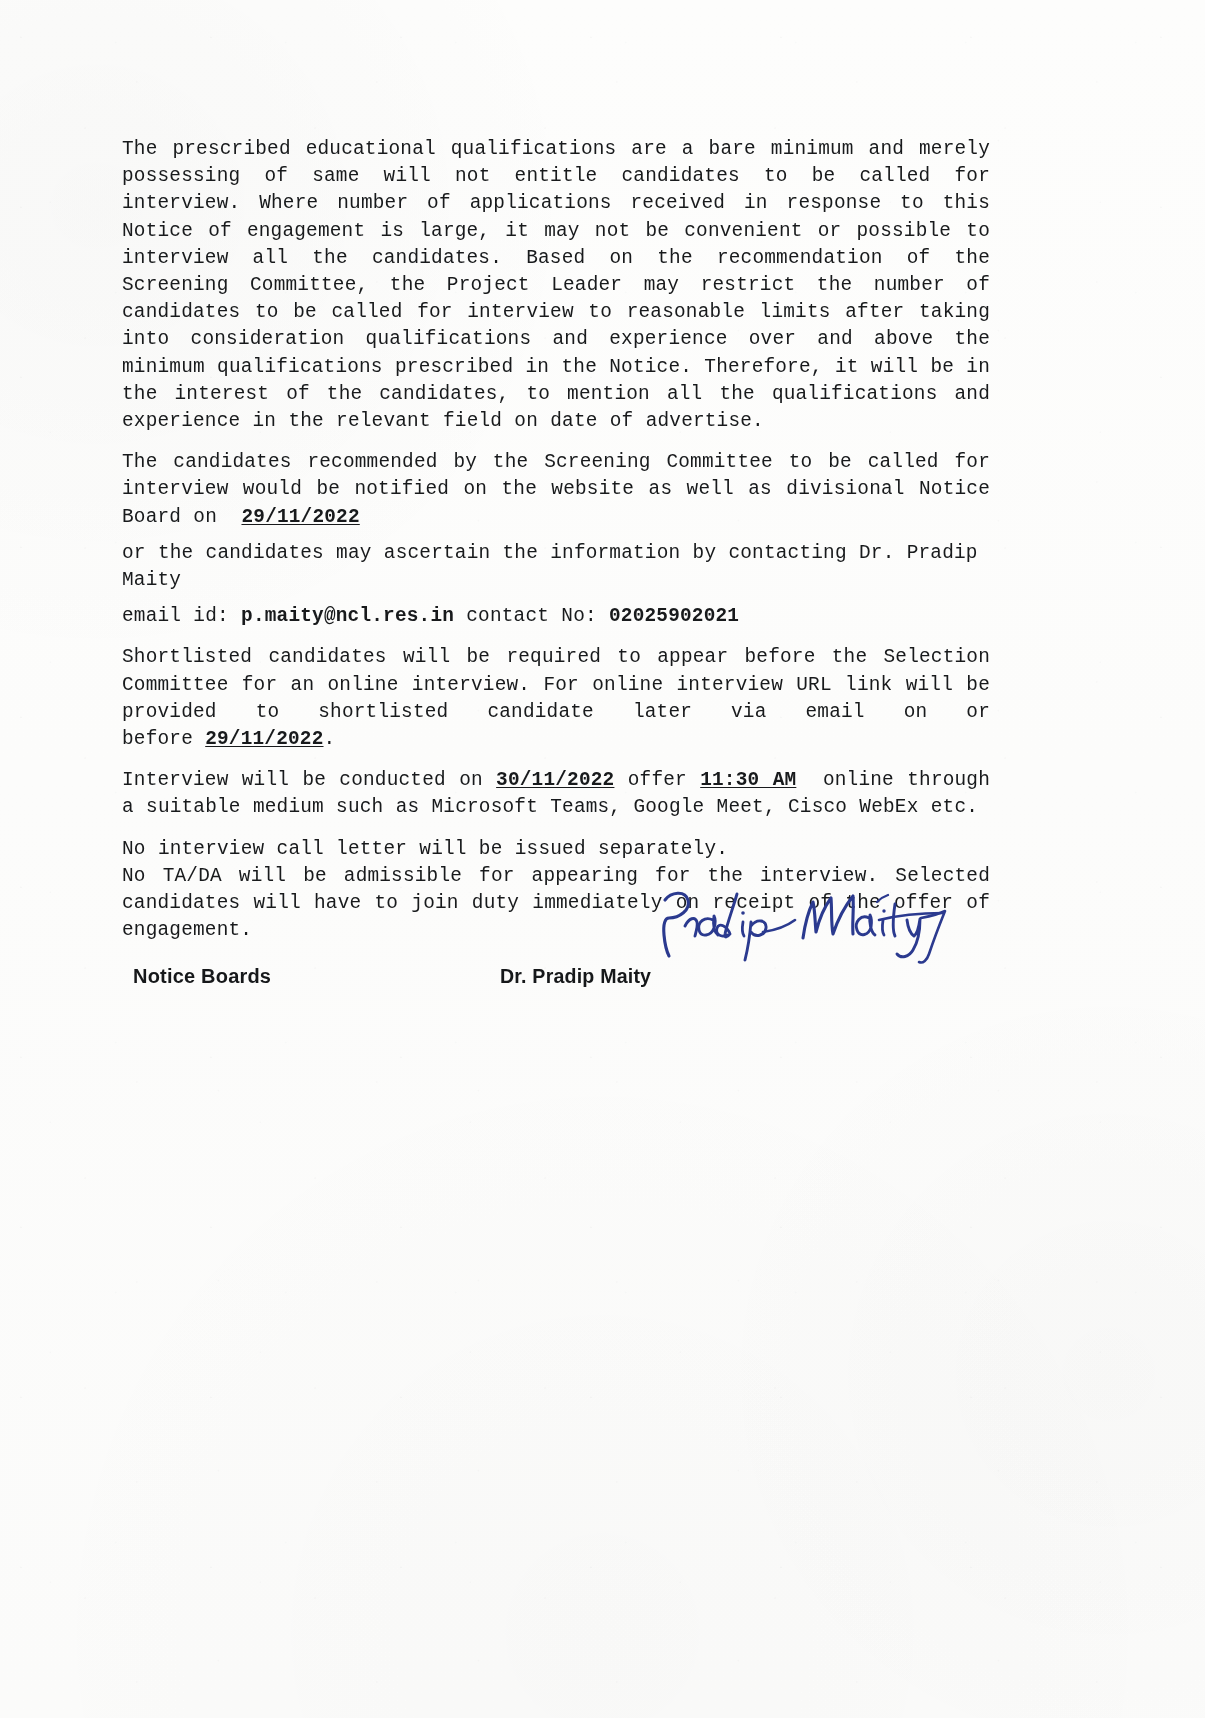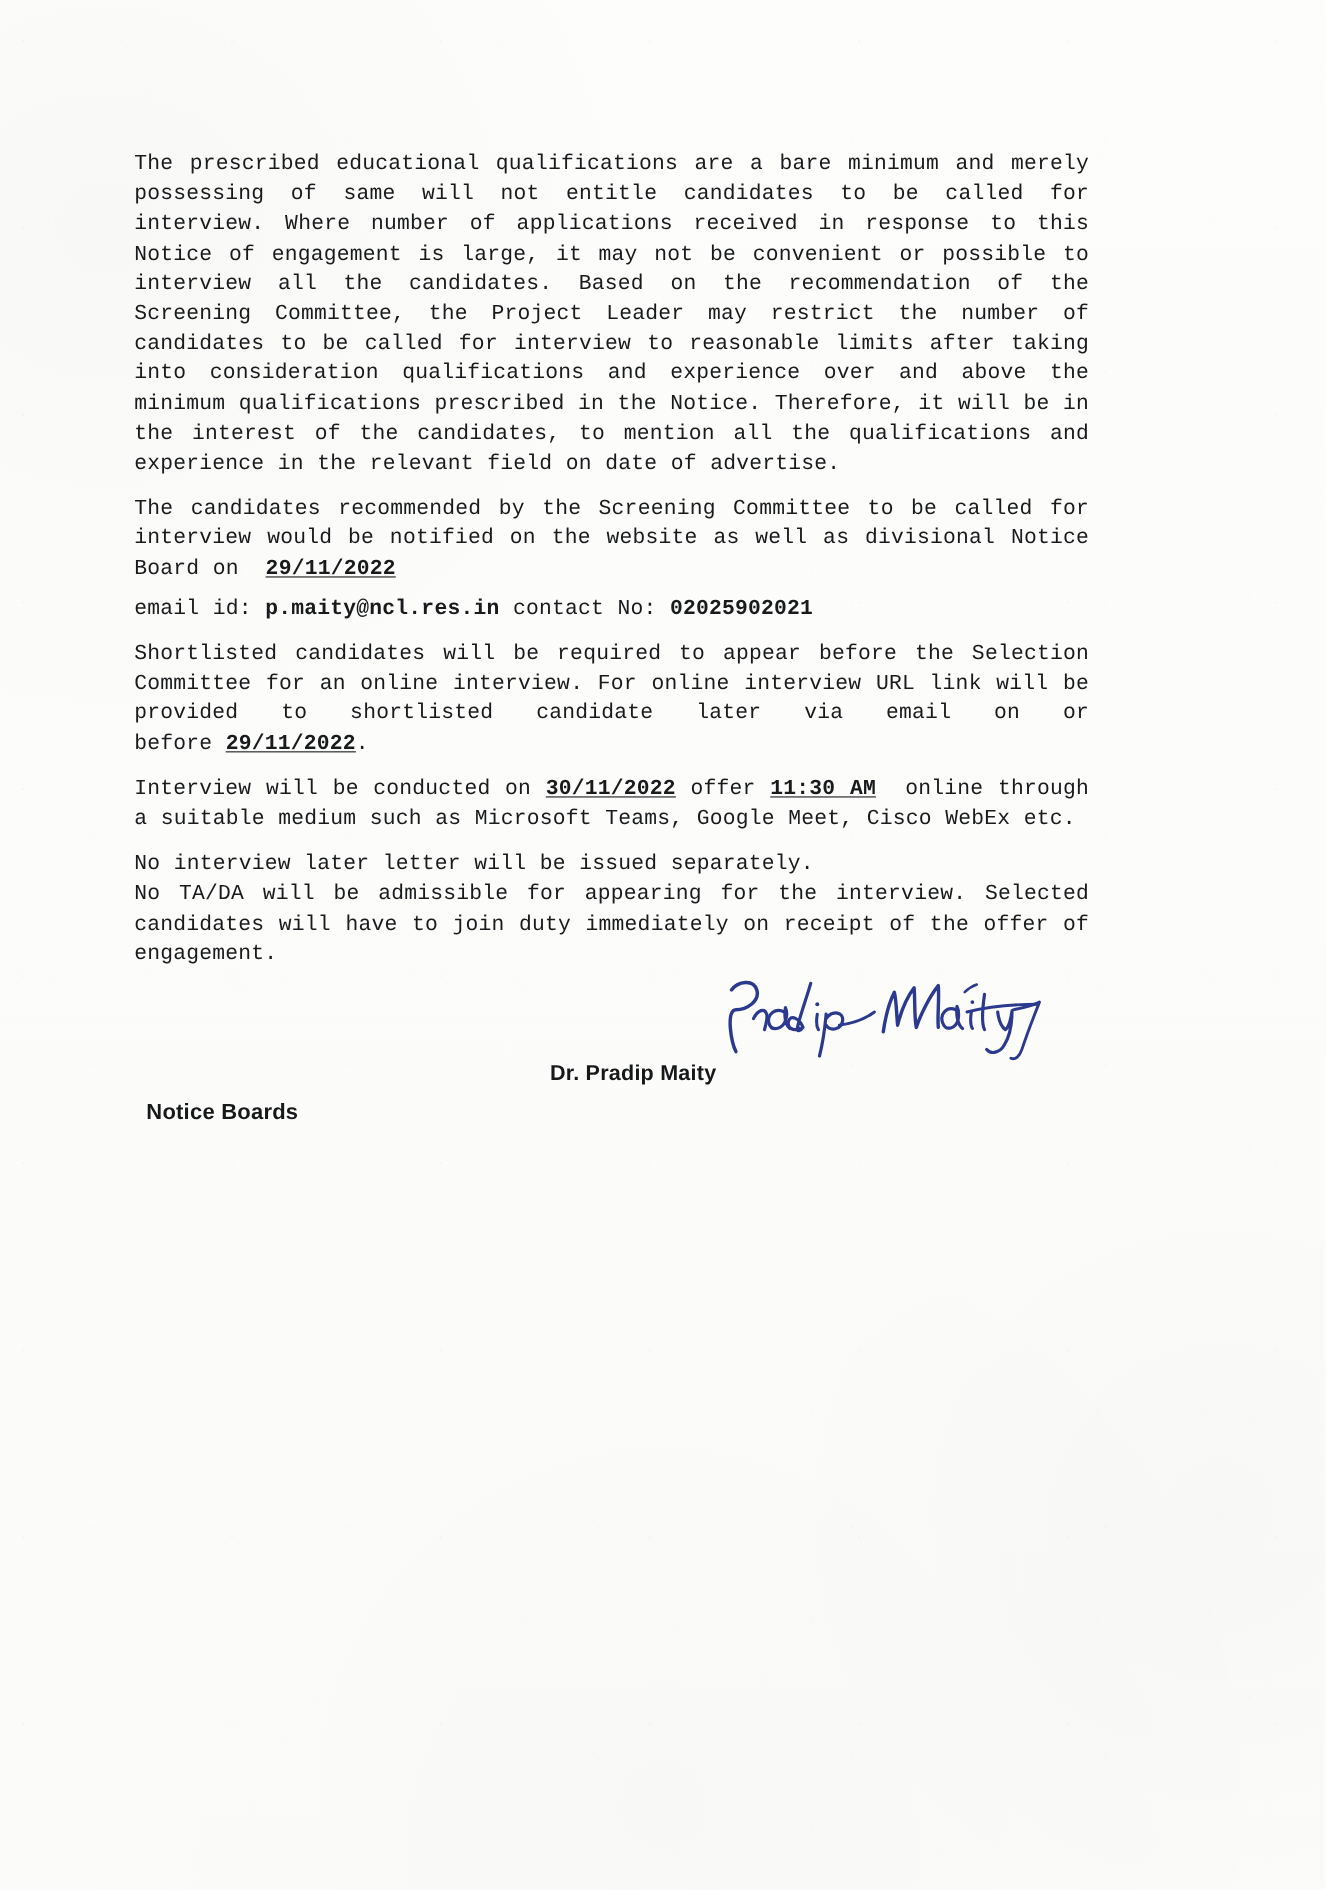--- a/index.html
+++ b/index.html
@@ -95,21 +95,21 @@
     font-weight: bold;
     font-size: 19.6px;
     line-height: 25px;
     color: #16181a;
     letter-spacing: 0.01em;
   }
 
   #notice-boards {
     position: absolute;
     left: 133px;
-    top: 1000px;
+    top: 965px;
     font-weight: bold;
     font-size: 20px;
     color: #16181a;
     letter-spacing: 0.01em;
   }
 
   
   #content, #sig-block, #notice-boards {
     text-rendering: optimizeLegibility;
   }
@@ -119,28 +119,29 @@
 
 <div id="page">
   <div id="speckle"></div>
 
   <div id="content">
 
     <p class="para para-gap">The prescribed educational qualifications are a bare minimum and merely possessing of same   will not entitle   candidates to be called   for  interview. Where number  of applications received in response to this Notice of engagement is large, it may not  be convenient or possible to interview all the candidates. Based on  the recommendation of the Screening   Committee,   the Project   Leader   may   restrict   the   number of candidates   to be   called   for   interview   to   reasonable   limits  after taking into consideration  qualifications  and  experience  over and   above the   minimum qualifications    prescribed in the Notice. Therefore,   it  will be  in   the    interest of the candidates, to mention    all the qualifications and experience in the relevant  field on date of advertise.</p>
 
     <p class="para"><span>The candidates recommended by the Screening Committee to be called for interview would be notified on the website as well as divisional Notice Board on</span><span>&nbsp; </span><span class="bu">29/11/2022</span></p>
 
+    <p class="para nojustify"> or the candidates may  ascertain  the  information by contacting Dr. Pradip Maity</p>
 
     <p class="para nojustify para-gap"><span>email  id:</span><span>&nbsp;</span><span class="b">p.maity@ncl.res.in</span><span>&nbsp;</span><span>contact No:</span><span>&nbsp;</span><span class="b">02025902021</span></p>
 
     <p class="para para-gap"><span>Shortlisted  candidates will be  required to  appear before the Selection Committee for an online interview. For online interview URL link will be provided to shortlisted candidate later via email on or before</span><span>&nbsp;</span><span class="bu">29/11/2022</span><span>.</span></p>
 
     <p class="para para-gap"><span>Interview  will  be conducted on</span><span>&nbsp;</span><span class="bu">30/11/2022</span><span>&nbsp;</span><span>offer</span><span>&nbsp;</span><span class="bu">11:30 AM</span><span>&nbsp; </span><span>online through a suitable medium such as Microsoft Teams, Google Meet, Cisco WebEx etc.</span></p>
 
-    <p class="para nojustify tight">No interview later letter will be issued separately.</p>
+    <p class="para nojustify tight">No interview call letter will be issued separately.</p>
 
     <p class="para">No TA/DA will be admissible for appearing for the interview.  Selected candidates will have to join duty immediately on receipt of the offer of engagement.</p>
   </div>
 
   <div id="sig-block">
     <div id="signature-mark">
       <svg width="300" height="92" viewBox="0 0 300 92" fill="none" stroke="#2b3a8f" stroke-linecap="round" stroke-linejoin="round">
 
         <path d="M10 20 C16 12, 30 10, 33 20 C36 30, 24 38, 14 38 C10 38, 8 44, 9 55 C10 66, 12 72, 14 76" stroke-width="3.1"></path>
 

